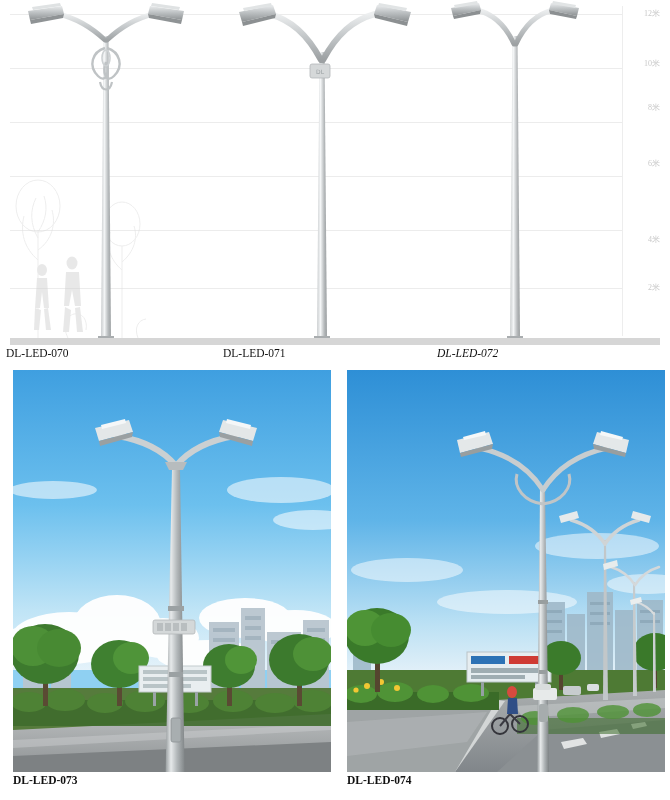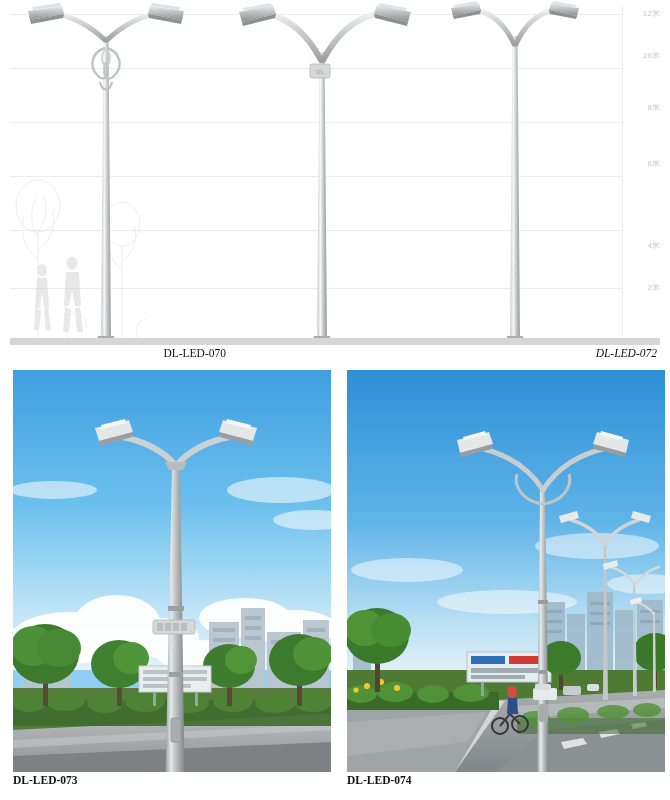--- a/index.html
+++ b/index.html
@@ -38,21 +38,21 @@
     left: 10px;
     width: 612px;
     height: 1px;
     background: #ececec;
   }
   .scale-label {
     position: absolute;
     right: 10px;
     font-size: 8px;
     color: #c9c9c9;
-    font-family: Liberation Mono, monospace;
+    font-family: Liberation Serif, serif;
     letter-spacing: 0;
     line-height: 9px;
     margin-left: 12px;
   }
   .scale-axis {
     position: absolute;
     left: 622px;
     top: 6px;
     width: 1px;
     height: 330px;
@@ -94,21 +94,21 @@
     position: absolute;
     left: 0;
     top: 347px;
     width: 670px;
     height: 21px;
   }
   .caption {
     position: absolute;
     top: 0;
     width: 220px;
-    text-align: right;
+    text-align: left;
     font-size: 11.5px;
     color: #111111;
     font-family: "Liberation Serif", serif;
   }
   .caption.c1 { left: 6px; }
   .caption.c2 { left: 223px; }
   .caption.c3 { left: 437px; font-style: italic; }
 
   
   .photos {
@@ -153,30 +153,30 @@
 <div class="page">
 
   <div class="drawing-panel">
 
     <div class="scale-axis"></div>
 
     <div class="scale-line" style="top:14px;"></div>
     <div class="scale-label" style="top:9px;">12米</div>
 
     <div class="scale-line" style="top:68px;"></div>
-    <div class="scale-label" style="top:51px;">10米</div>
+    <div class="scale-label" style="top:59px;">10米</div>
 
     <div class="scale-line" style="top:122px;"></div>
     <div class="scale-label" style="top:103px;">8米</div>
 
     <div class="scale-line" style="top:176px;"></div>
     <div class="scale-label" style="top:159px;">6米</div>
 
     <div class="scale-line" style="top:230px;"></div>
-    <div class="scale-label" style="top:241px;">4米</div>
+    <div class="scale-label" style="top:235px;">4米</div>
 
     <div class="scale-line" style="top:288px;"></div>
     <div class="scale-label" style="top:283px;text-align:right;">2米</div>
 
     <div class="silhouette">
       <svg width="150" height="218" viewBox="0 0 150 218">
         <g stroke="#dcdcdc" fill="none" stroke-width="1">
 
           <path d="M28 218 L28 110"></path>
           <path d="M28 140 C14 128 10 112 14 96"></path>
@@ -336,20 +336,21 @@
           <path d="M141 5 L118 1 L117 4 L140 8 Z" fill="#e1e4e5"></path>
         </g>
       </svg>
     </div>
 
     <div class="ground"></div>
   </div>
 
   <div class="caption-row">
     <div class="caption c1">DL-LED-070</div>
+    <div class="caption c2">DL-LED-071</div>
     <div class="caption c3">DL-LED-072</div>
   </div>
 
   <div class="photos">
 
     <div class="photo-card left">
       <div class="photo">
         <svg width="318" height="402" viewBox="0 0 318 402">
           <defs>
             <linearGradient id="sky1" x1="0" y1="0" x2="0" y2="1">

